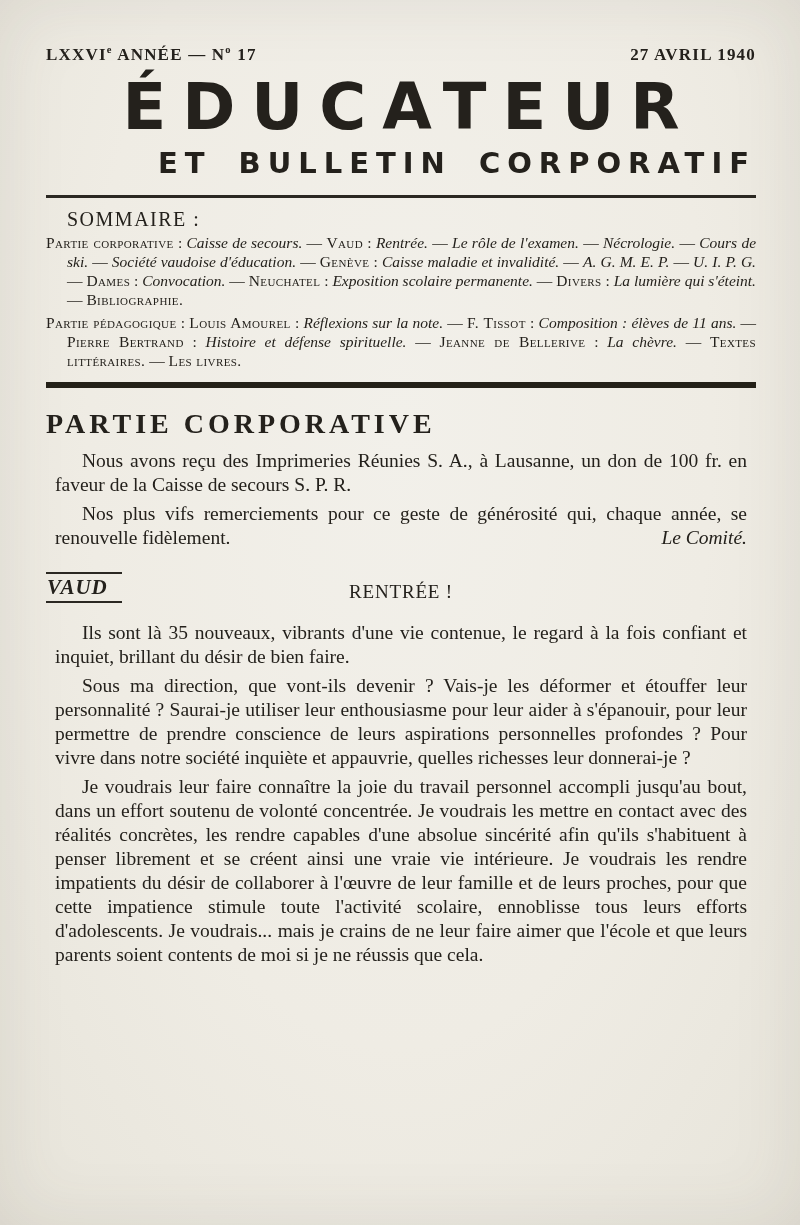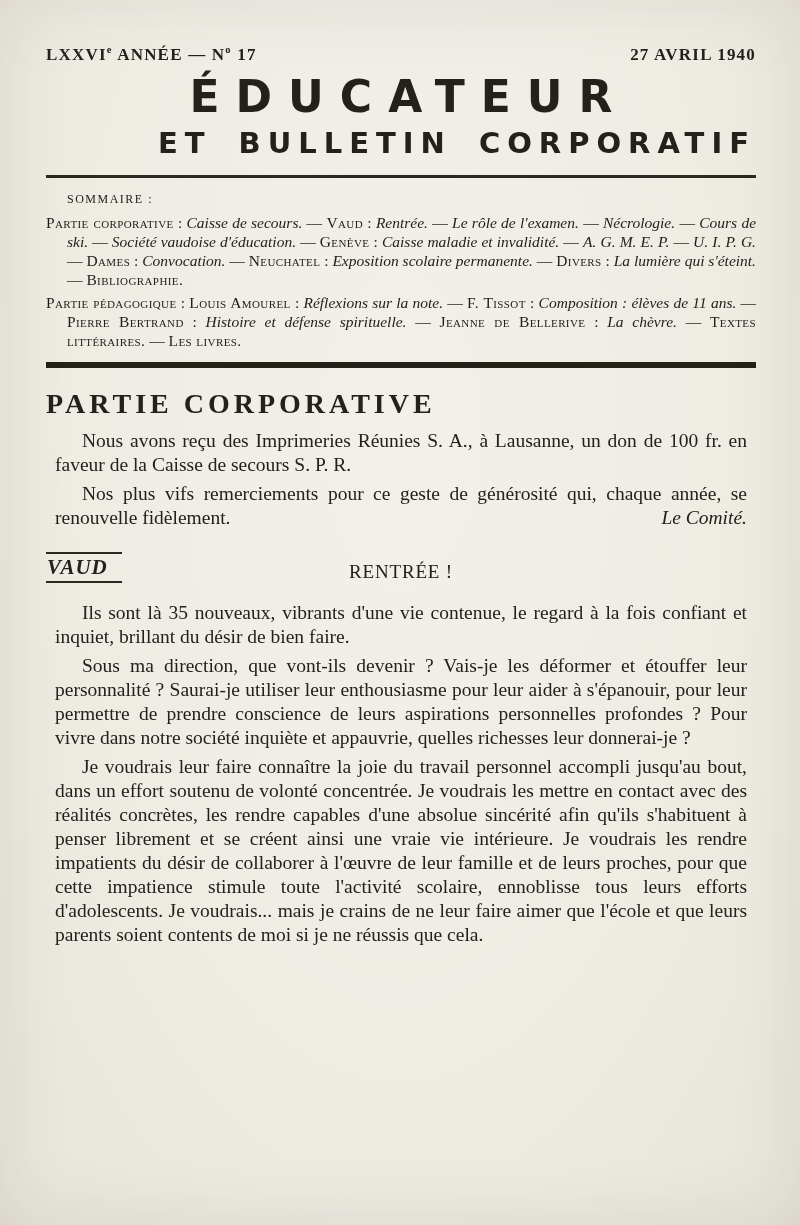--- a/index.html
+++ b/index.html
@@ -19,35 +19,35 @@
 
   
   .header-row {
     display: flex; justify-content: space-between; align-items: baseline;
     font-size: 17px; font-weight: bold; letter-spacing: 1.2px; gap: 35px;
   }
   .run-sup { vertical-align: super; font-size: 0.62em; }
   .journal-title {
     margin: 10px 0 0; text-align: center;
     font-family: "DejaVu Sans", sans-serif; font-weight: bold;
-    font-size: 44px; line-height: 1.02;
+    font-size: 64px; line-height: 1.02;
     letter-spacing: 16px; text-indent: 16px;
   }
   .journal-subtitle {
     margin: 6px 0 0; text-align: right;
     font-family: "DejaVu Sans", sans-serif; font-weight: bold;
     font-size: 29px; letter-spacing: 7px; text-indent: 7px; word-spacing: 10px;
   }
 
   .rule-thin  { height: 0; border-top: 3px solid #2b2822; margin-top: 15px; }
   .rule-thick { height: 0; border-top: 6px solid #242118; margin-top: 12px; }
 
   
   .sommaire { margin-top: 12px; font-size: 15.5px; line-height: 19px; }
-  .sommaire-label { padding-left: 21px; font-size: 12px; letter-spacing: 1.5px; margin-bottom: 4px; }
+  .sommaire-label { padding-left: 21px; font-size: 20px; letter-spacing: 1.5px; margin-bottom: 4px; }
   .sommaire-entry { margin: 0 0 4px; padding-left: 21px; text-indent: -21px; text-align: justify; }
   .run-i  { font-style: italic; }
   .run-sc { font-variant: small-caps; letter-spacing: 0.4px; }
 
   
   .section-heading { margin: 20px 0 0; font-size: 28px; font-weight: bold; letter-spacing: 4px; }
   .article-title   { margin: 22px 0 0; text-align: center; font-size: 19px; font-weight: bold; letter-spacing: 0.8px; }
   .para {
     margin: 9px 9px 0; font-size: 19.5px; line-height: 24px;
     text-align: justify; text-indent: 27px;

